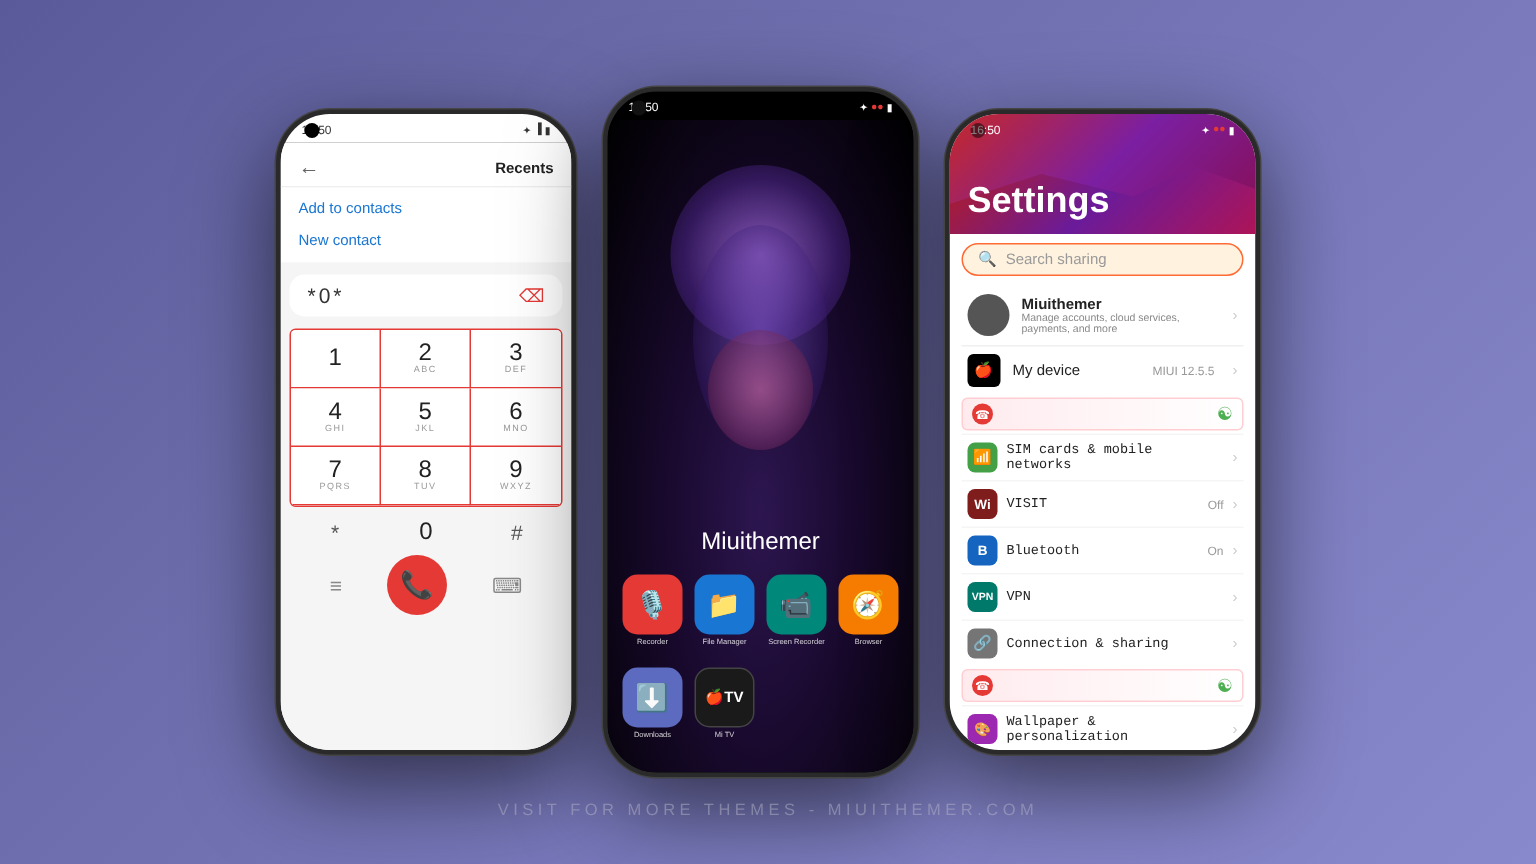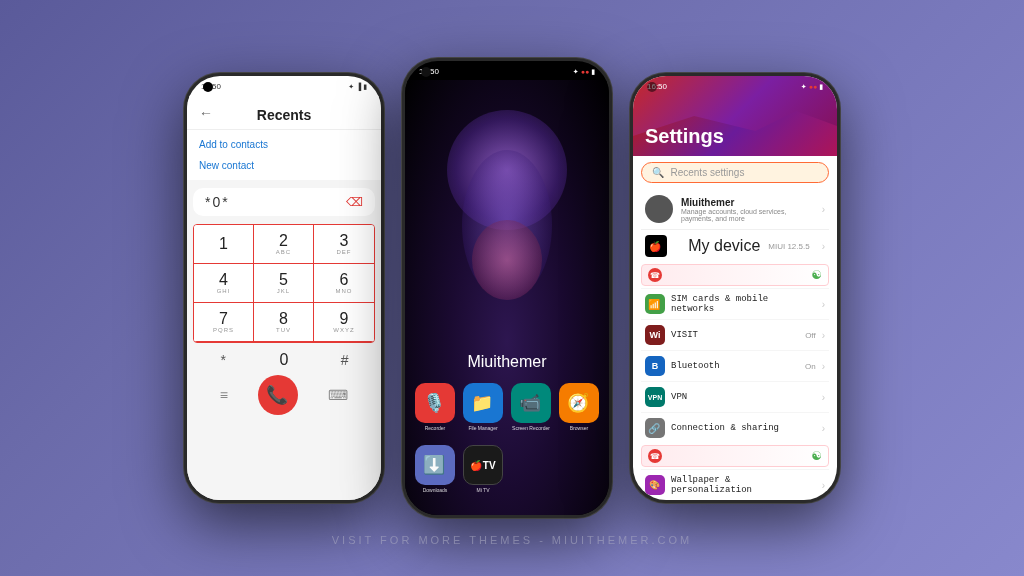--- a/index.html
+++ b/index.html
@@ -124,22 +124,22 @@
       border-bottom: 1px solid #eee;
     }
 
     .back-arrow {
       color: #666;
       font-size: 14px;
       margin-bottom: 2px;
     }
 
     .recents-title {
-      text-align: center;
-      font-size: 14px;
+      text-align: right;
+      font-size: 10px;
       font-weight: bold;
       color: #222;
       margin-top: -14px;
     }
 
     .recents-actions {
       background: #fff;
       padding: 4px 12px;
     }
 
@@ -392,21 +392,21 @@
       height: 50px;
       background: linear-gradient(135deg, #b71c1c 0%, #6a1b9a 50%, #ad1457 100%);
       clip-path: polygon(0 60%, 30% 20%, 60% 50%, 80% 10%, 100% 40%, 100% 100%, 0 100%);
     }
 
     .settings-title {
       position: absolute;
       bottom: 8px;
       left: 12px;
       color: #fff;
-      font-size: 20px;
+      font-size: 24px;
       font-weight: bold;
     }
 
     .search-bar {
       margin: 6px 8px;
       background: #fff3e0;
       border: 1.5px solid #ff6b35;
       border-radius: 20px;
       padding: 4px 10px;
       display: flex;
@@ -468,21 +468,21 @@
       border-radius: 4px;
       background: #000;
       display: flex;
       align-items: center;
       justify-content: center;
       color: #fff;
       font-size: 10px;
       flex-shrink: 0;
     }
 
-    .device-label { flex: 1; font-size: 16px; color: #222; text-align: right; }
+    .device-label { flex: 1; font-size: 10px; color: #222; }
     .device-badge { font-size: 8px; color: #999; margin-right: 4px; }
 
     .red-bar {
       height: 22px;
       background: linear-gradient(90deg, #ffebee, #fff);
       border: 1px solid #ffcdd2;
       border-radius: 4px;
       margin: 2px 0;
       display: flex;
       align-items: center;
@@ -706,21 +706,21 @@
             <span style="color:#e53935;">●●</span>
             <span>▮</span>
           </div>
         </div>
         <div class="settings-header-mountain"></div>
         <div class="settings-title">Settings</div>
       </div>
 
       <div class="search-bar">
         <span class="search-icon-s">🔍</span>
-        <span class="search-placeholder">Recents settings</span>
+        <span class="search-placeholder">Search sharing</span>
       </div>
 
       <div class="settings-list">
 
         <div class="profile-item">
           <div class="profile-avatar"></div>
           <div class="profile-info">
             <div class="profile-name">Miuithemer</div>
             <div class="profile-sub">Manage accounts, cloud services, payments, and more</div>
           </div>

